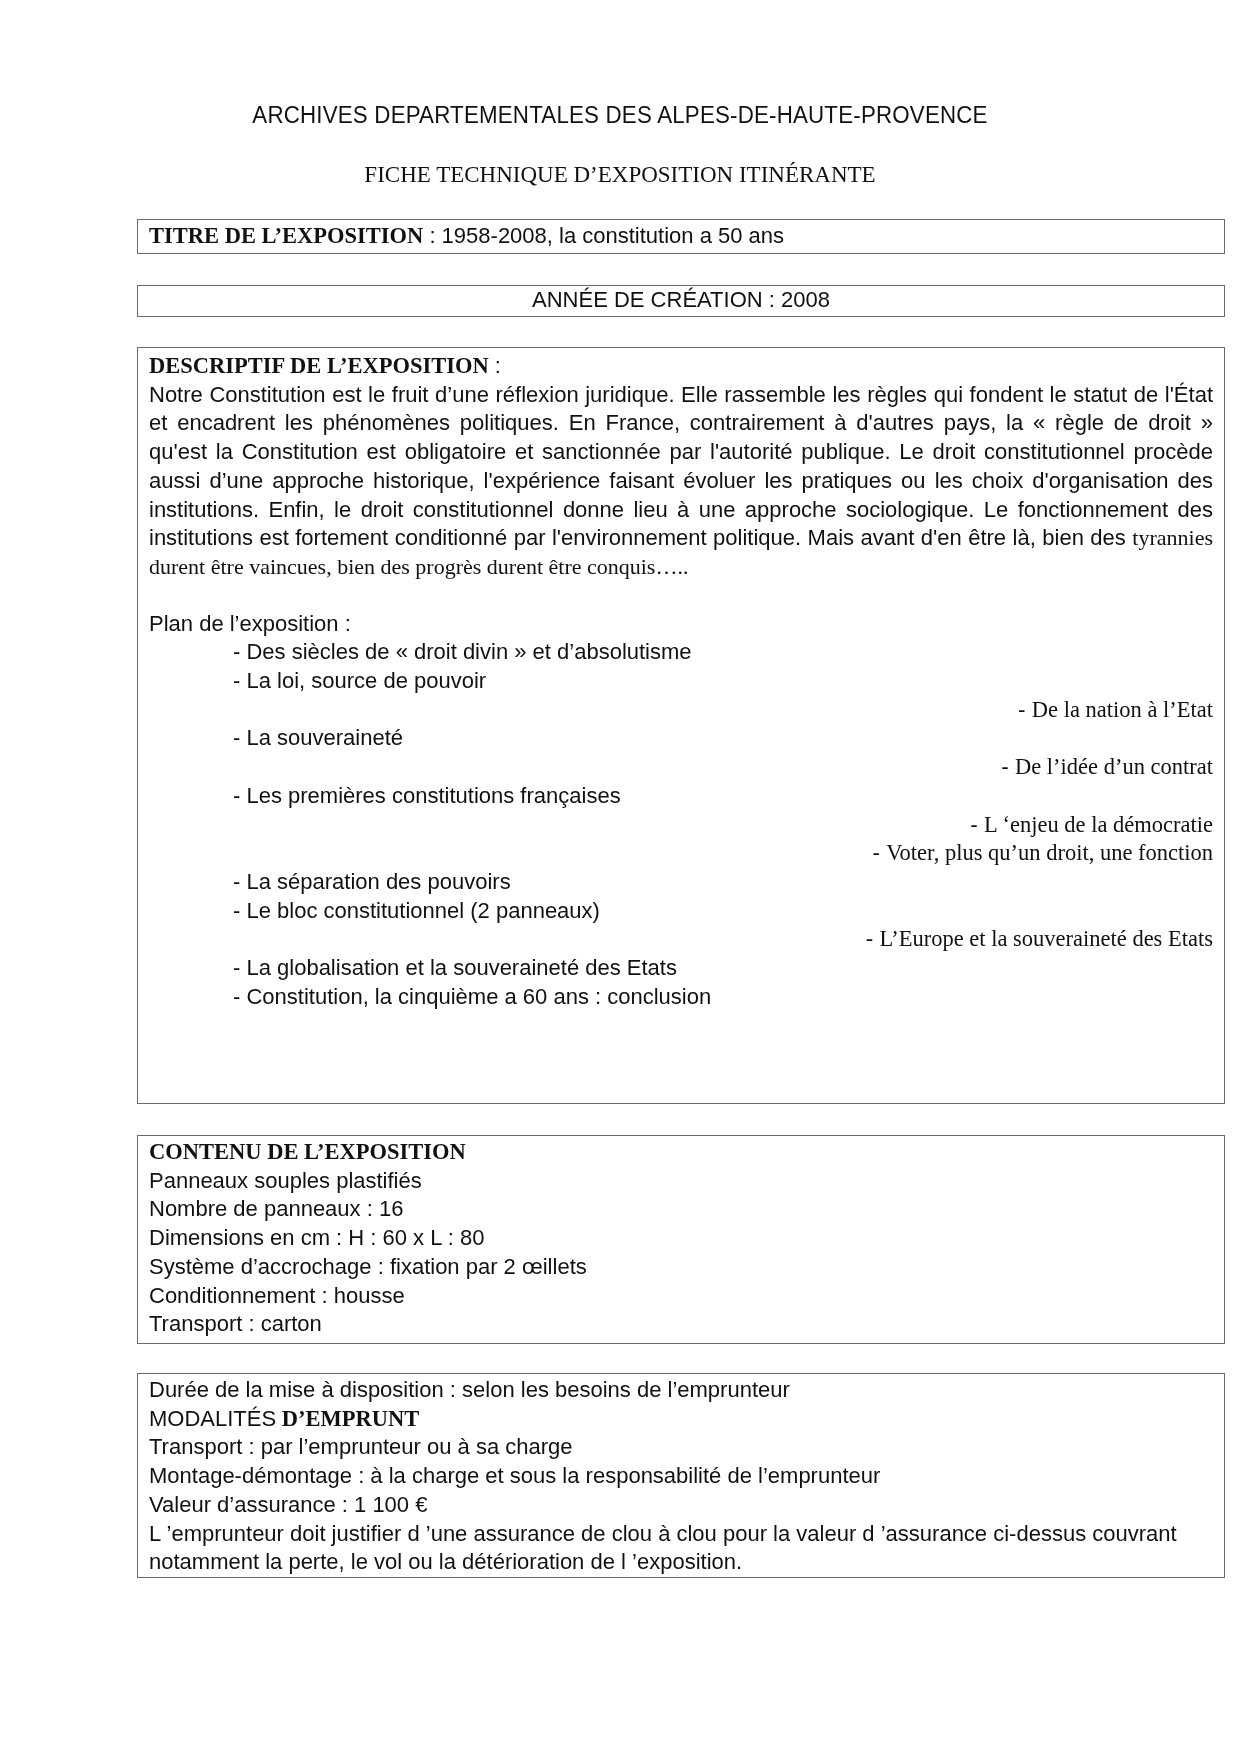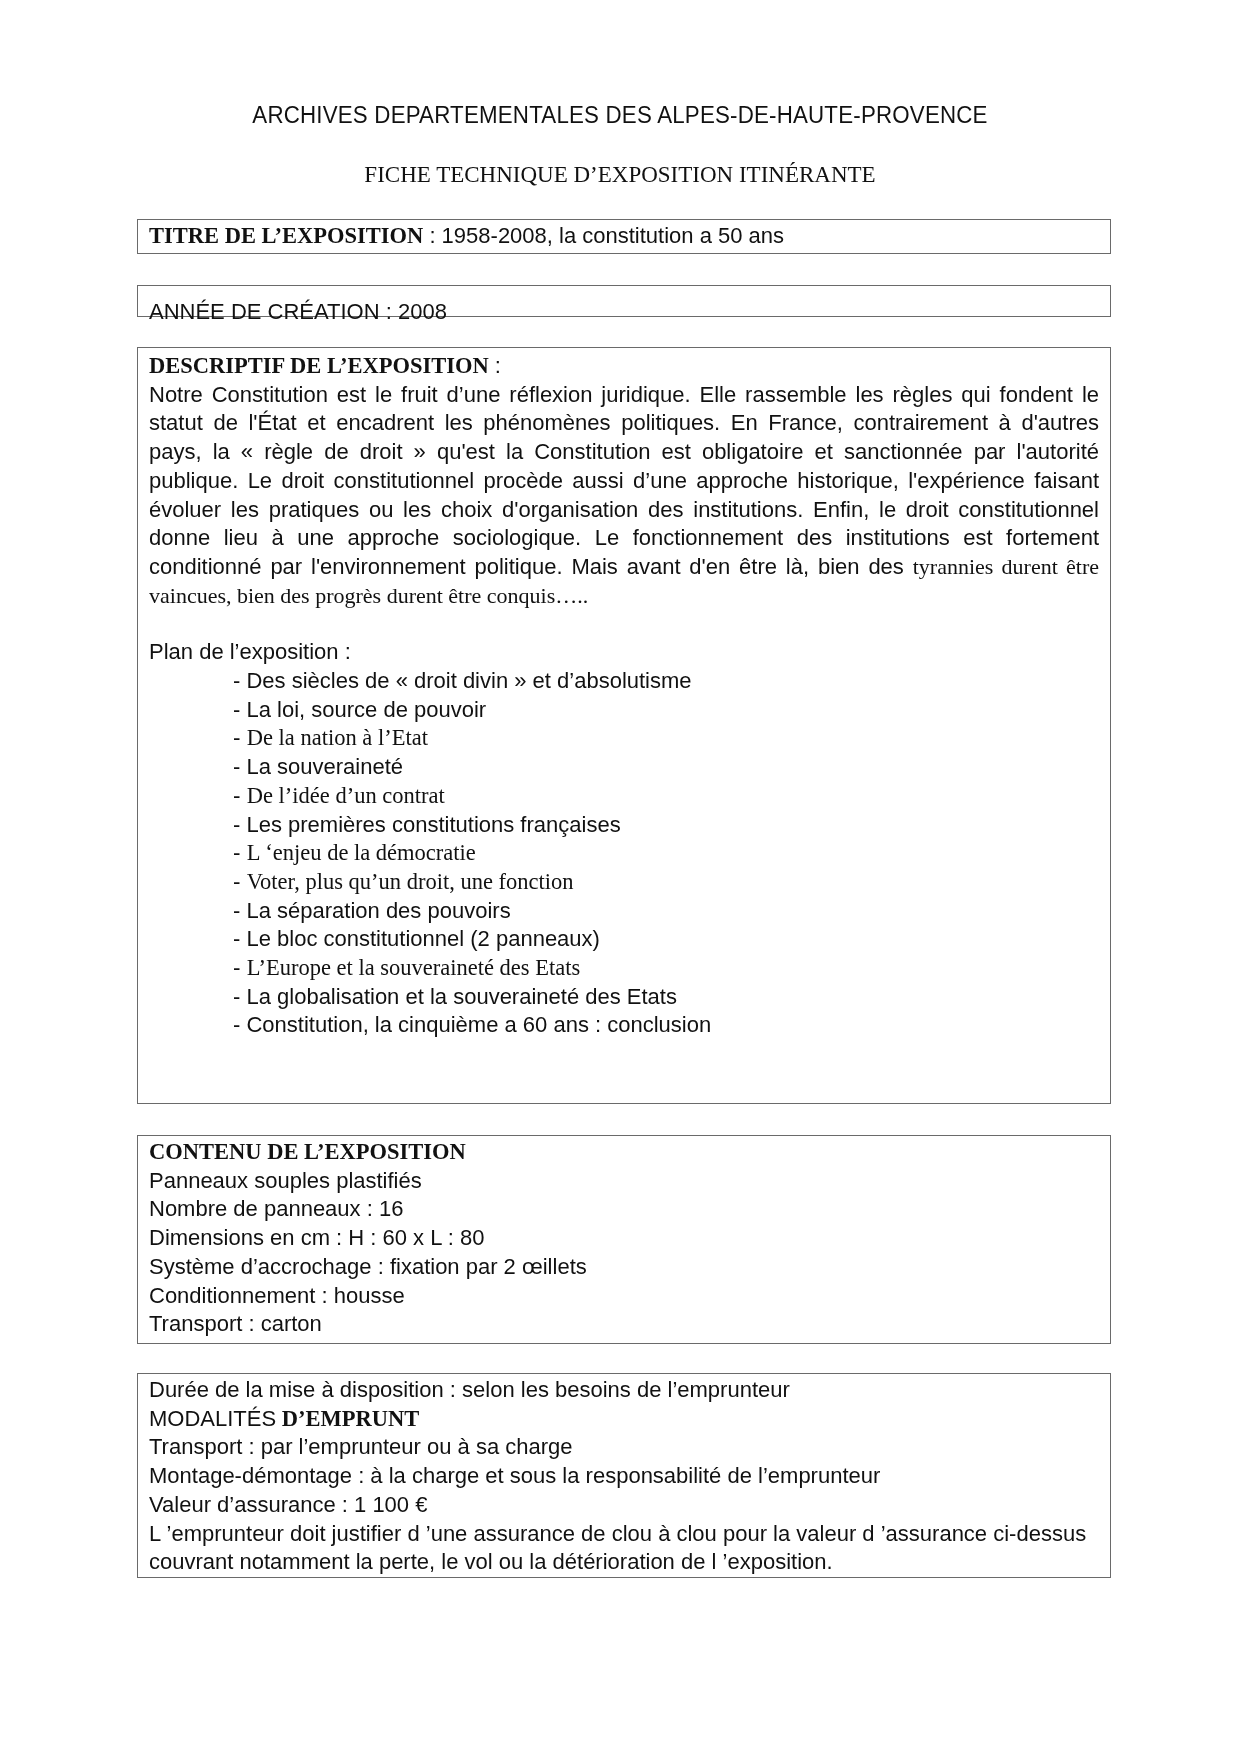--- a/index.html
+++ b/index.html
@@ -7,37 +7,37 @@
   .header1 {
     position: absolute; top: 102px; left: 0; width: 1240px; text-align: center;
     font-family: "Liberation Sans", sans-serif; font-size: 23px; letter-spacing: 0.2px;
     transform: scaleX(0.97);
   }
   .header2 {
     position: absolute; top: 162px; left: 0; width: 1240px; text-align: center;
     font-family: "Liberation Serif", serif; font-weight: normal; font-size: 23px;
   }
   .box {
-    position: absolute; left: 137px; width: 974px; border: 1.5px solid #6a6a6a;
+    position: absolute; left: 137px; width: 1088px; border: 1.5px solid #6a6a6a;
     box-sizing: border-box; padding: 4px 11px;
     font-family: "Liberation Sans", sans-serif; font-size: 22px; line-height: 28.7px;
   }
   .b-title { top: 219px; height: 35px; padding-top: 2px; }
-  .b-annee { top: 285px; height: 32px; padding-top: 12px; }
+  .b-annee { top: 285px; height: 32px; padding-top: 0px; text-align: center; }
   .b-desc { top: 347px; height: 757px; padding-top: 4px; }
   .b-contenu { top: 1135px; height: 209px; padding-top: 2px; }
   .b-modal { top: 1373px; height: 205px; padding-top: 2px; }
   .lbl-bold { font-family: "Liberation Serif", serif; font-weight: bold; font-size: 22.5px; }
   .para { text-align: justify; }
   .para .tail { font-family: "Liberation Serif", serif; }
   .gap { height: 28px; }
   ul.plan { list-style: none; margin: 0; padding: 0 0 0 84px; }
   ul.plan li { margin: 0; padding: 0; }
   ul.plan li .dash { font-family: "Liberation Sans", sans-serif; }
-  ul.plan li.serif-item { font-family: "Liberation Serif", serif; font-size: 22.5px; }
+  ul.plan li.serif-item { font-family: "Liberation Serif", serif; font-size: 22.5px; text-align: right; }
 </style>
 </head>
 <body>
 
 <div>
 
   <div class="header1">ARCHIVES DEPARTEMENTALES DES ALPES-DE-HAUTE-PROVENCE</div>
   <div class="header2">FICHE TECHNIQUE D’EXPOSITION ITINÉRANTE</div>
 
   <div class="box b-title">

